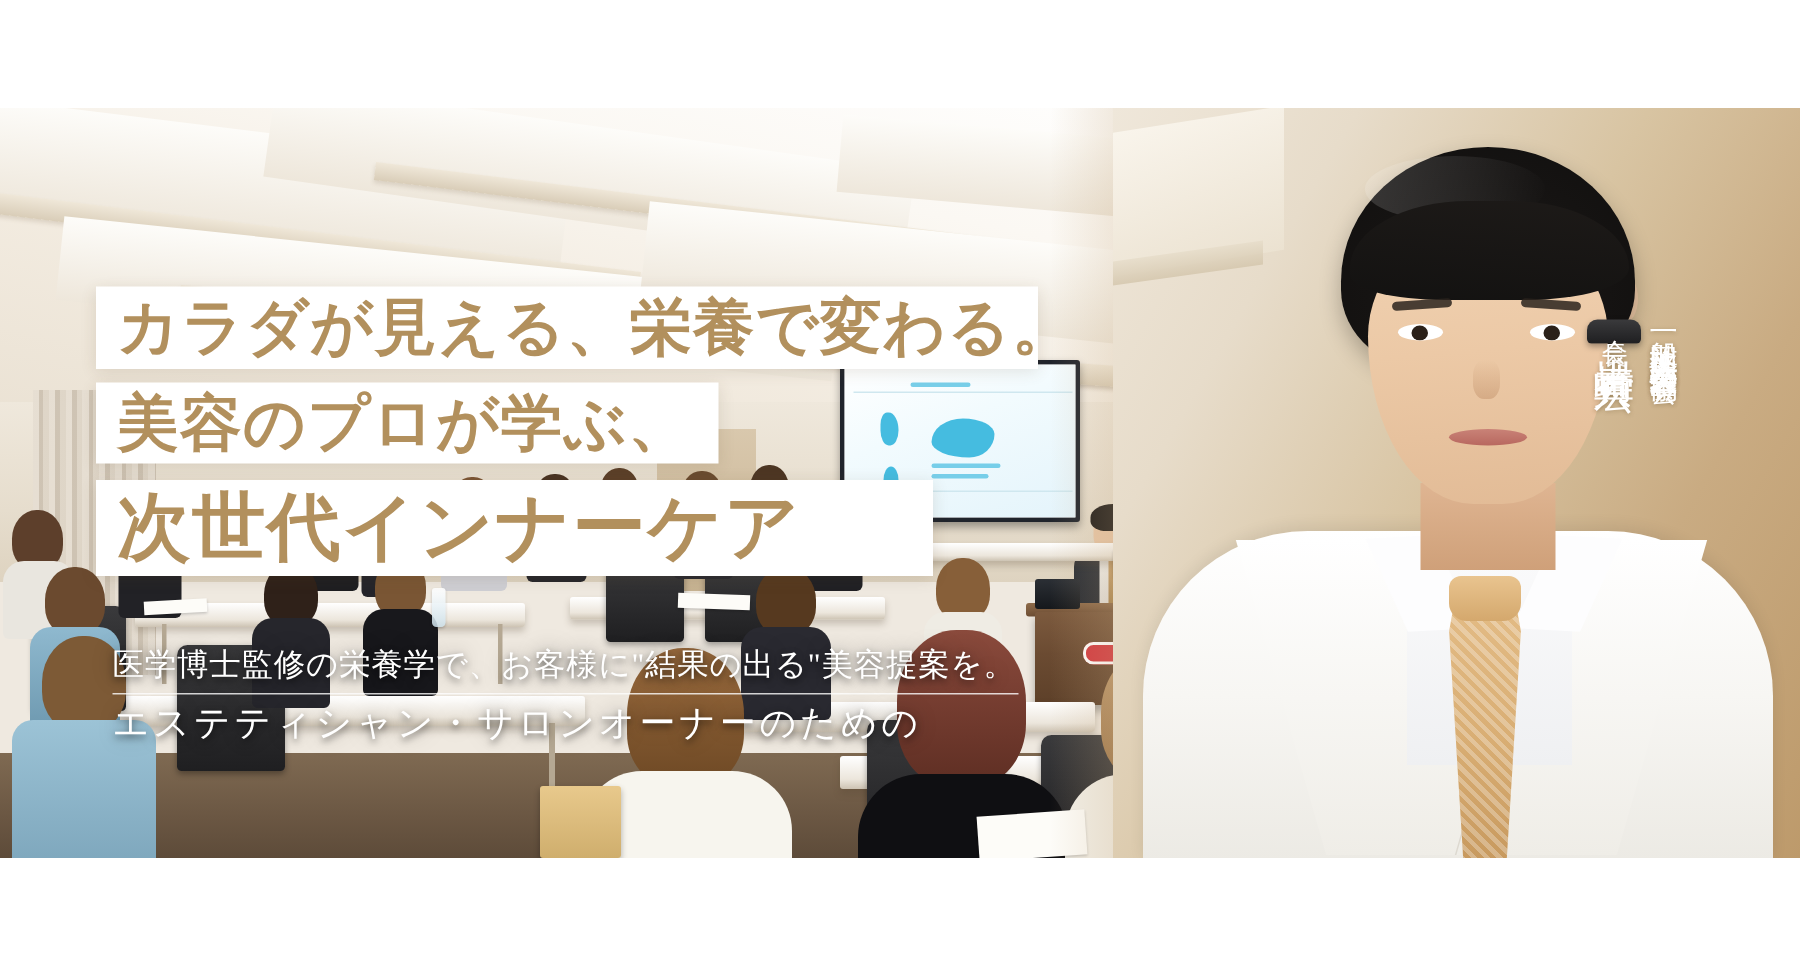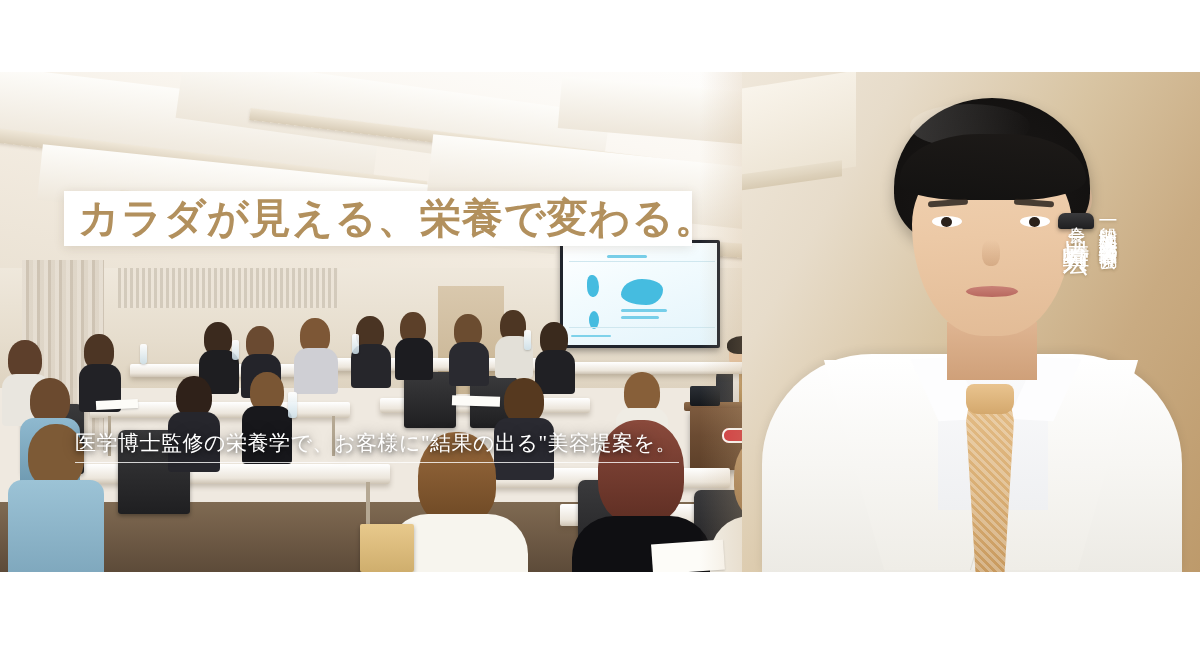--- a/index.html
+++ b/index.html
@@ -461,20 +461,21 @@
       <div class="bottle" style="left:742px;top:294px;"></div>
       <div class="paper" style="left:96px;top:328px;width:42px;height:9px;transform:rotate(-3deg);"></div>
       <div class="paper" style="left:452px;top:324px;width:48px;height:10px;transform:rotate(2deg);"></div>
       <div class="paper" style="left:770px;top:286px;width:46px;height:26px;transform:rotate(-6deg);background:#fff0f0;"></div>
       <div class="paper" style="left:652px;top:470px;width:72px;height:30px;transform:rotate(-4deg);"></div>
       <div class="paper" style="left:744px;top:456px;width:64px;height:26px;transform:rotate(3deg);background:#fdf3f3;"></div>
       <div class="bag"></div>
 
       <div class="btm">
         <div class="ln ln1">医学博士監修の栄養学で、お客様に"結果の出る"美容提案を。</div>
+        <div class="ln ln2">エステティシャン・サロンオーナーのための</div>
       </div>
     </div>
 
     <div class="goldpanel"></div>
     <div class="blend"></div>
 
     <div class="portrait">
       <div class="pt-bg"></div>
       <div class="pt-wallpanel"></div>
       <div class="pt-wallpanel2"></div>
@@ -503,15 +504,21 @@
       <div class="pt-nose"></div>
       <div class="pt-mouth"></div>
     </div>
 
     <div class="vtext assoc">一般社団法人先端美容栄養協会</div>
     <div class="vtext chair"><span>会長</span><b>岩崎真宏</b></div>
 
     <div class="band l1">
       <span>カラダが見える、栄養で変わる。</span>
     </div>
+    <div class="band l2">
+      <span>美容のプロが学ぶ、</span>
+    </div>
+    <div class="band l3">
+      <span>次世代インナーケア</span>
+    </div>
 
   </div>
 </div>
 
 </body></html>

